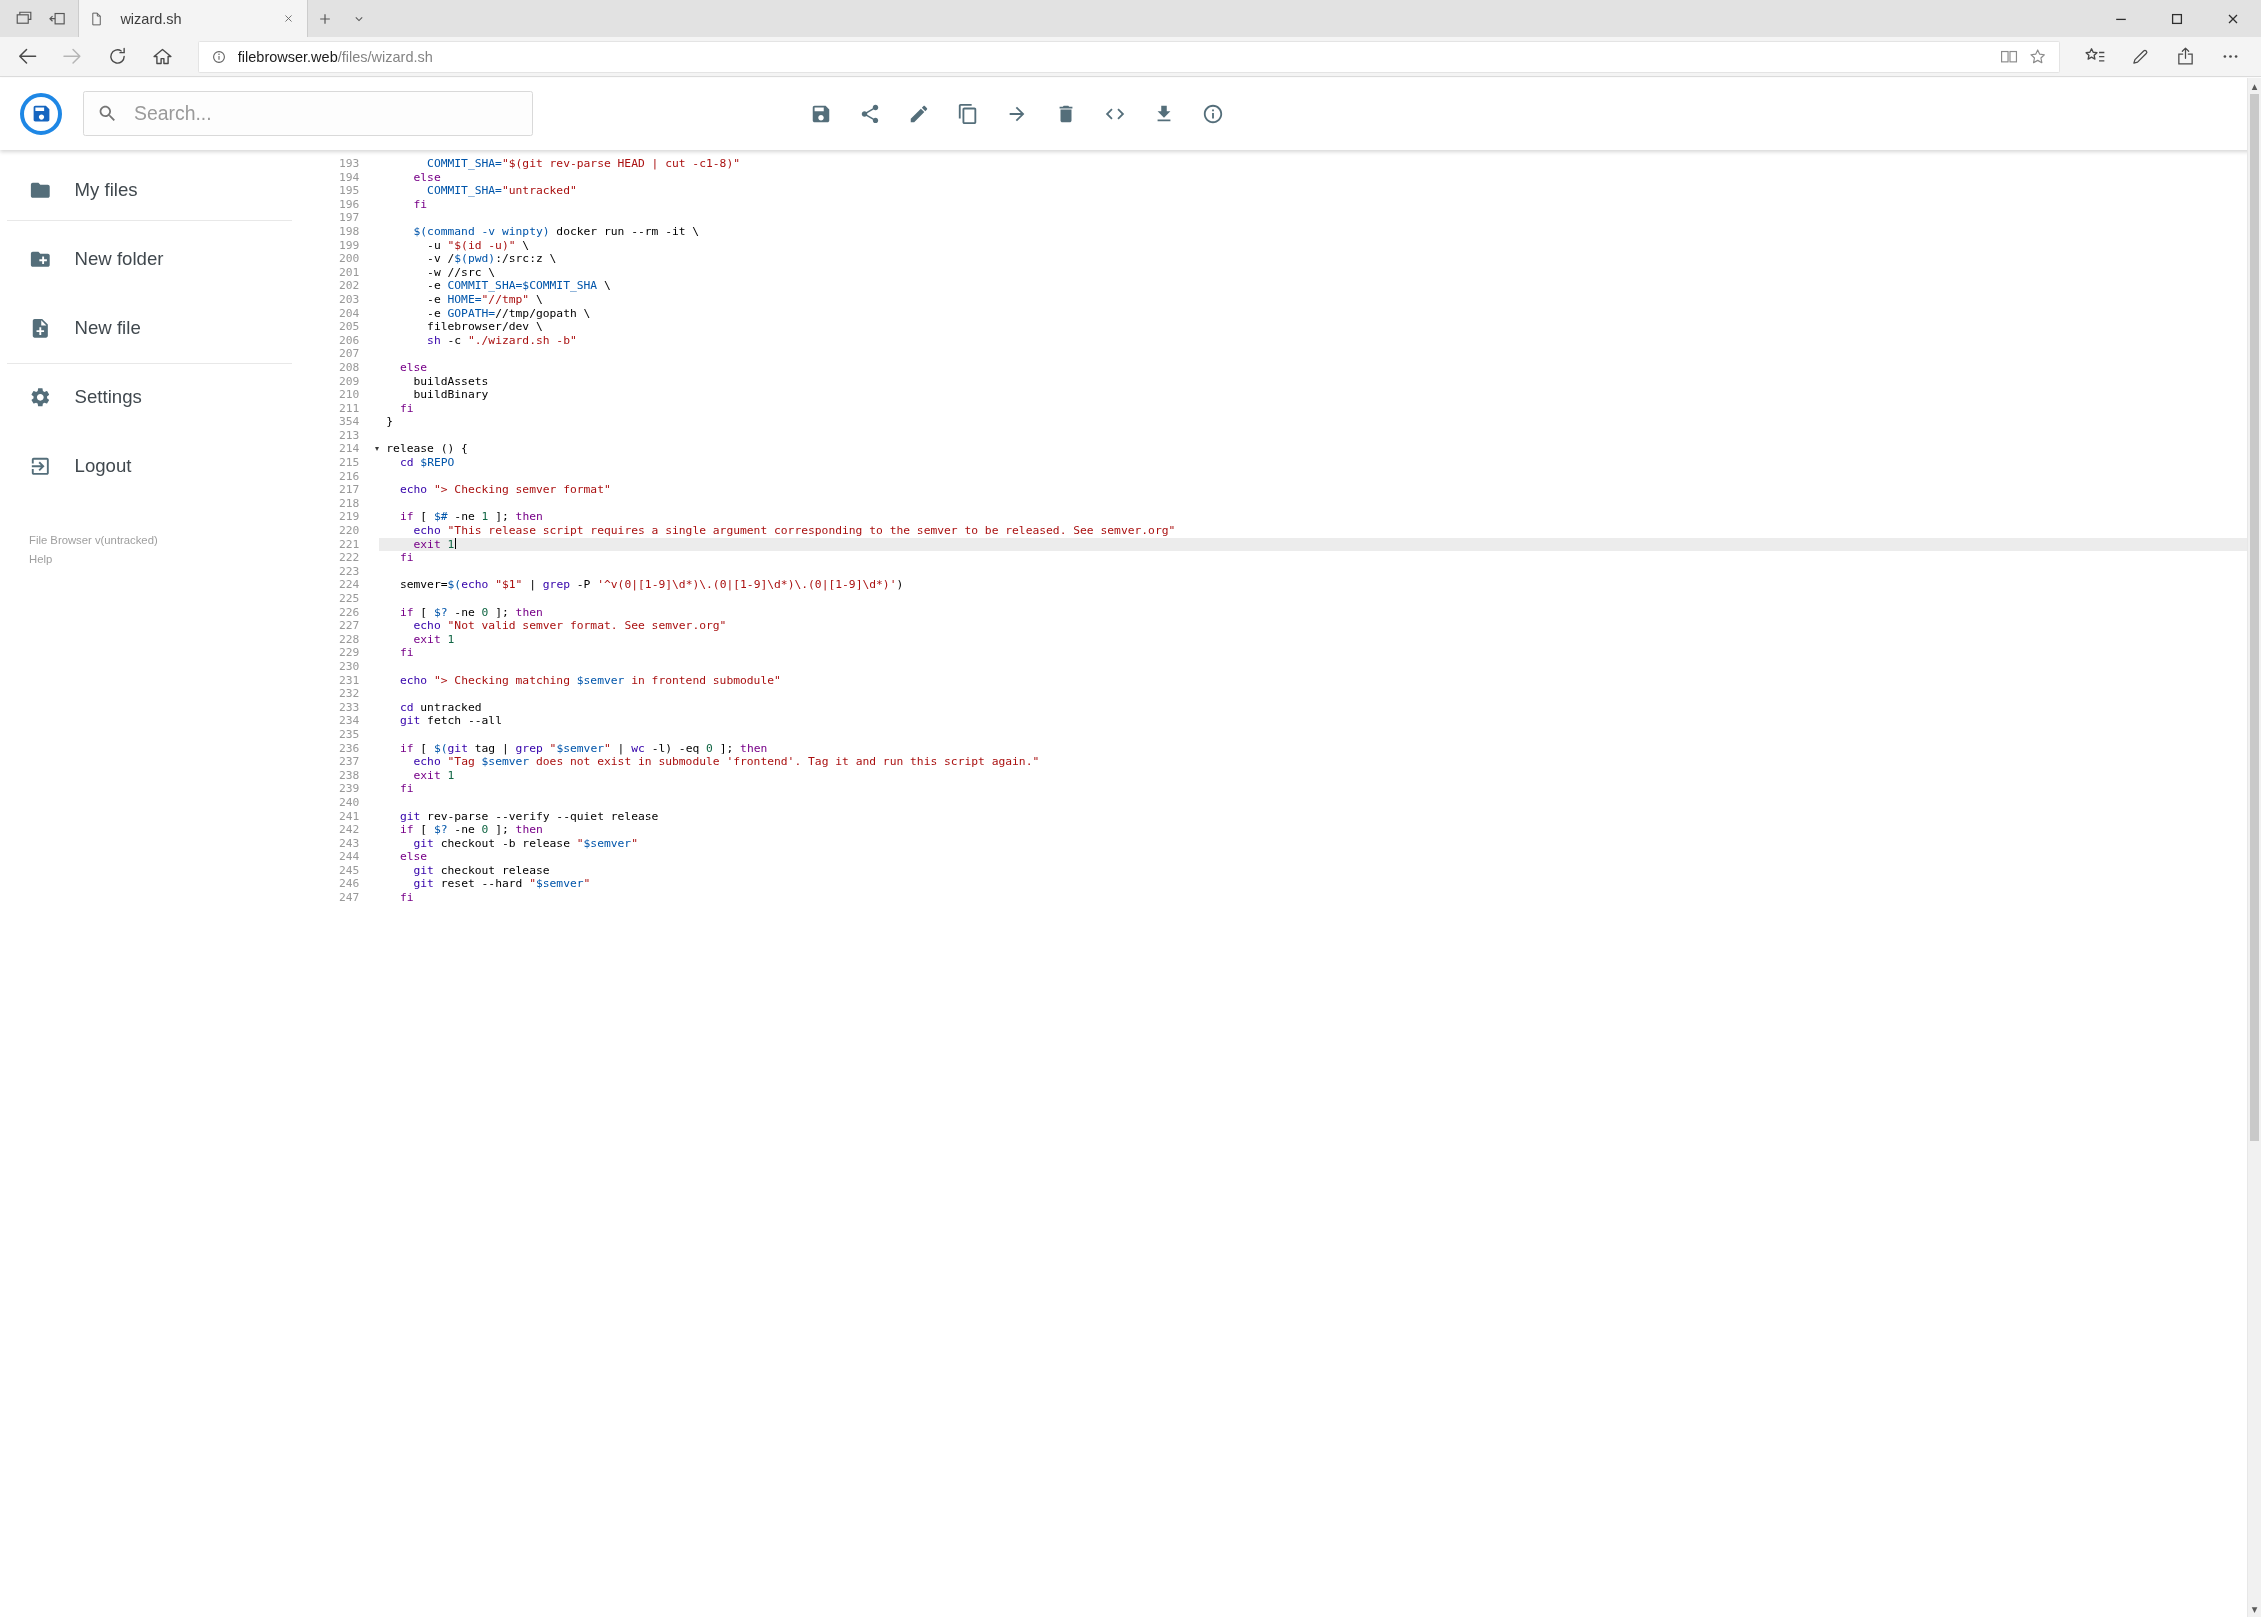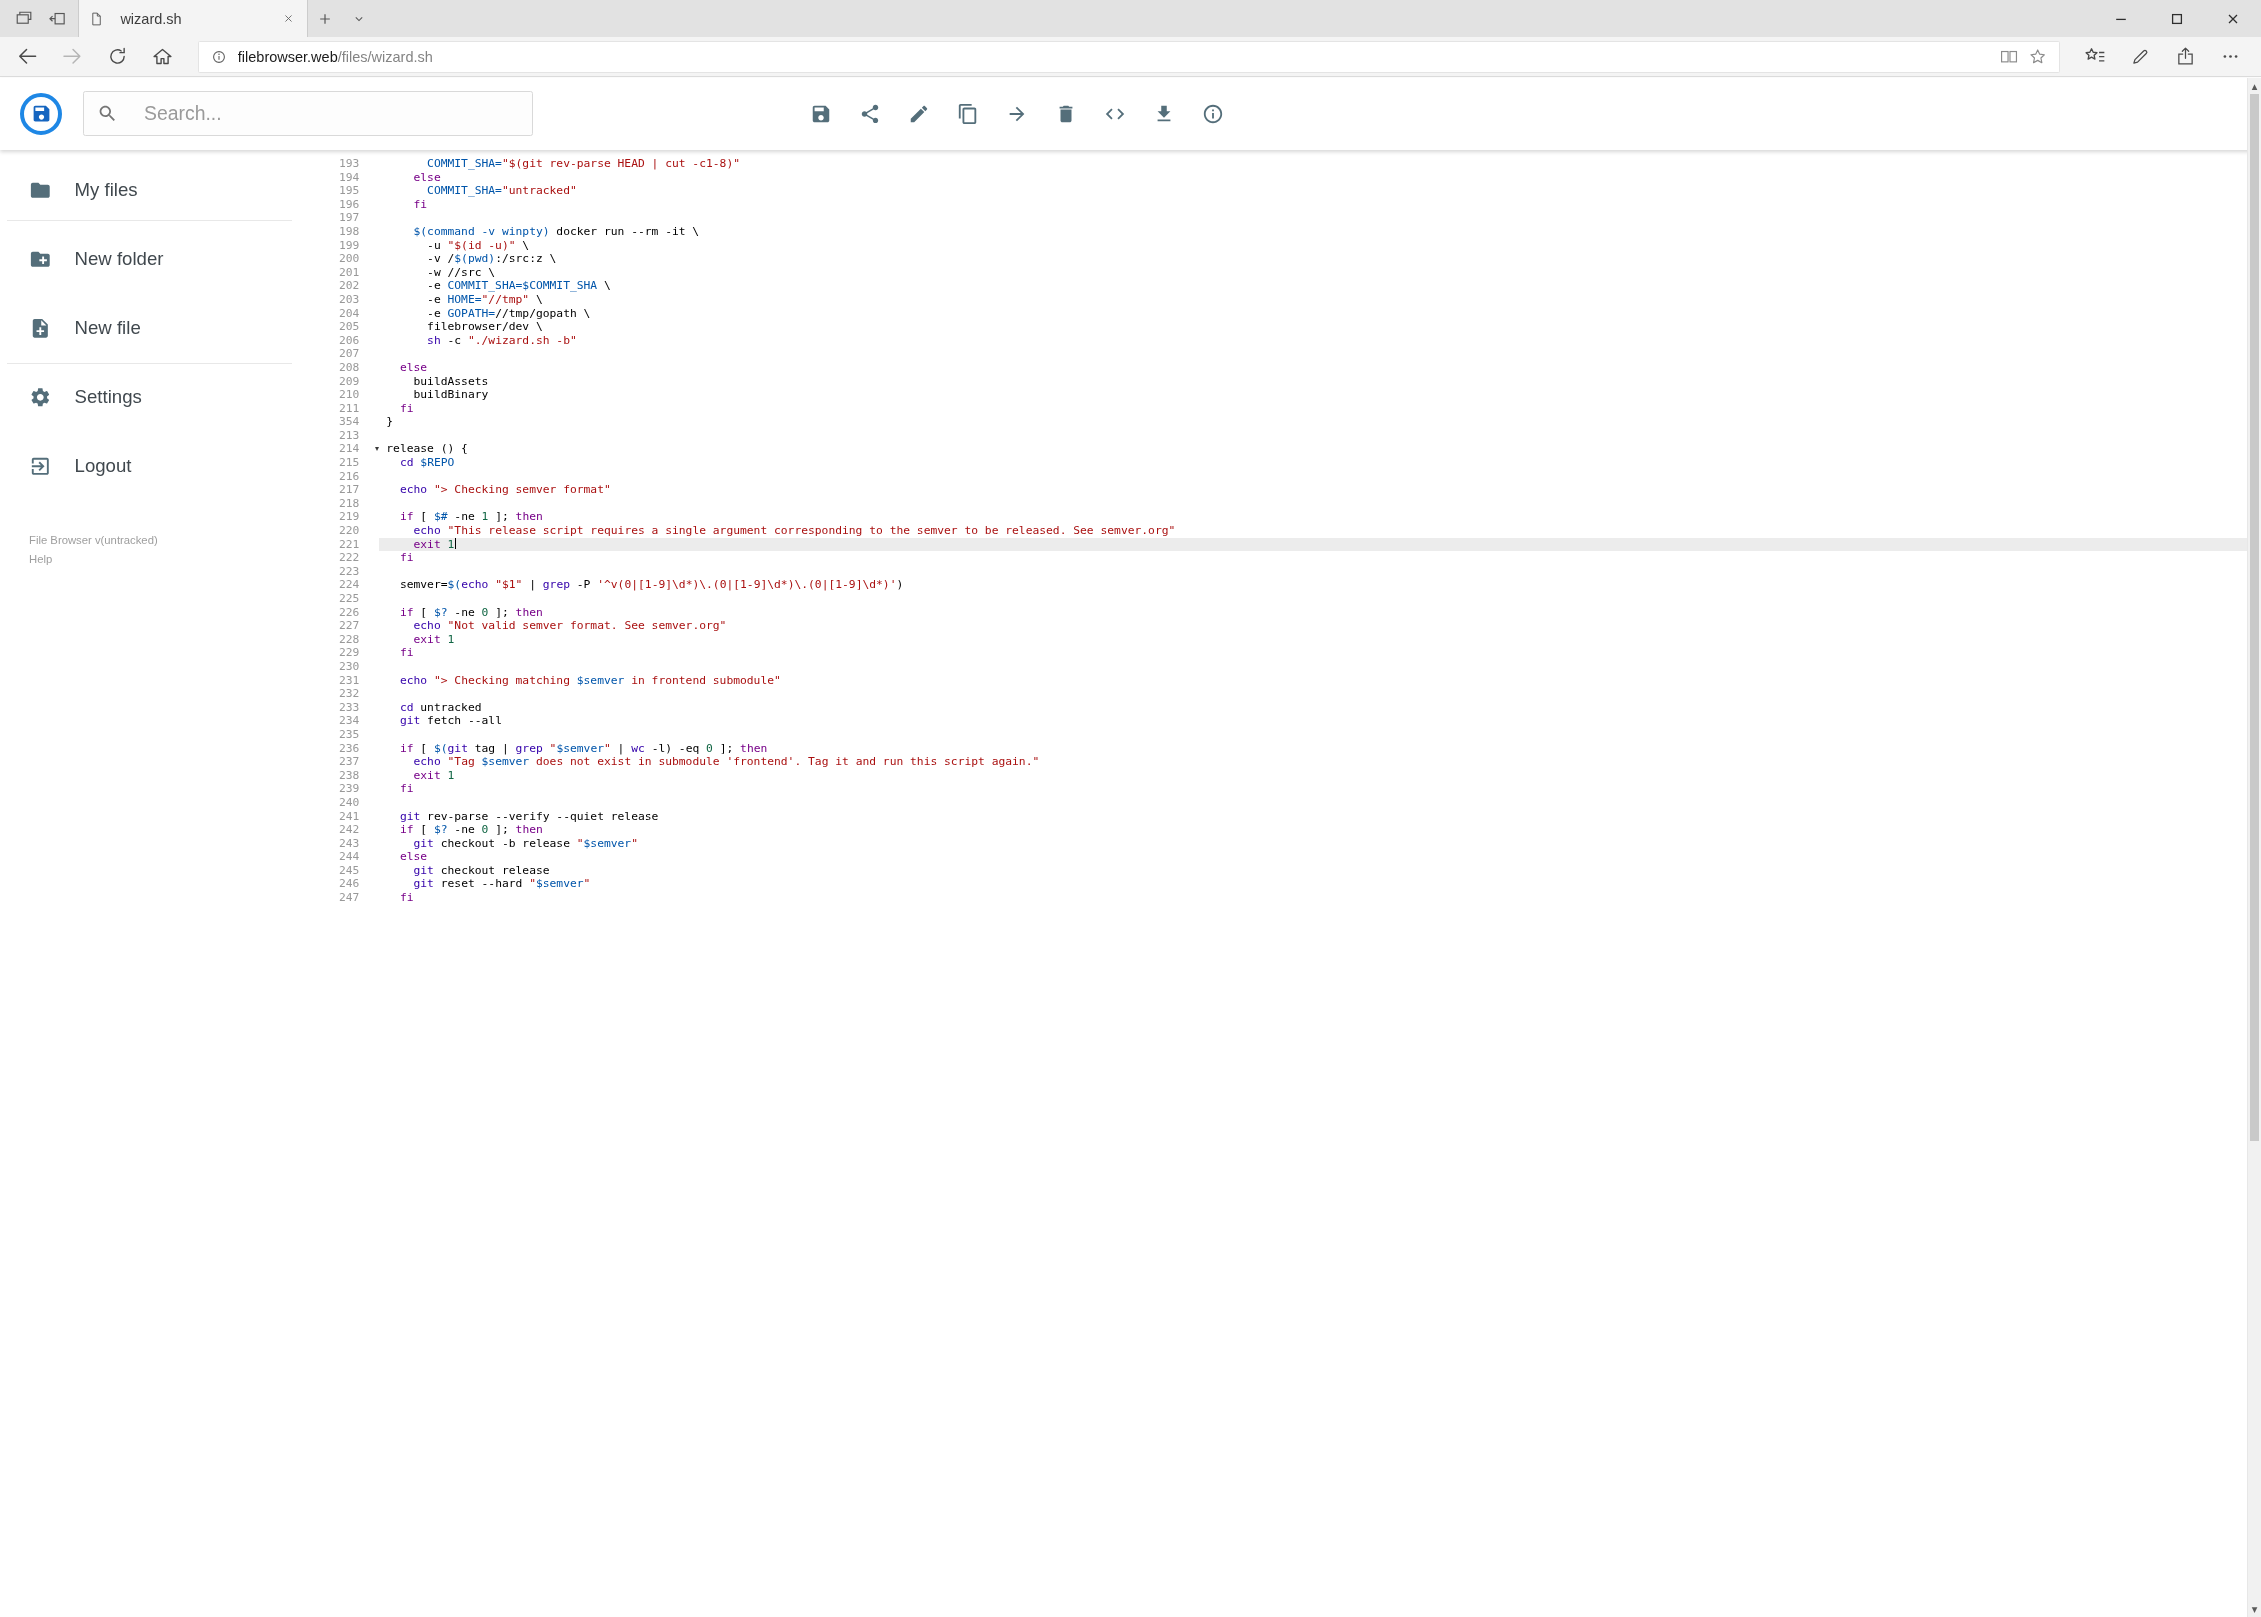--- a/index.html
+++ b/index.html
@@ -25,21 +25,21 @@
   .addr-field{flex:1;height:32px;background:#fff;border:0.8px solid #e4e4e4;border-radius:1.6px;margin:13px 13px;display:flex;align-items:center;padding:0 11.3px;gap:9.7px;min-width:0}
   .url{flex:1;font-size:14.5px;white-space:nowrap;overflow:hidden}
   .url .host{color:#1b1b1b}
   .url .path{color:#848484}
   .field-ic{color:#8b8b8b;flex:0 0 auto}
   .info-ic{color:#5f5f5f;flex:0 0 auto}
 
   
   .app-header{position:absolute;left:0;top:78px;width:100%;height:72px;background:#fff;box-shadow:0 1.6px 4px rgba(0,0,0,.16);z-index:10}
   .logo{position:absolute;left:20px;top:14.5px;width:42px;height:42px;border:4px solid #1e87e5;border-radius:50%;display:flex;align-items:center;justify-content:center;color:#1565c0;background:#fff}
-  .search{position:absolute;left:83px;top:13px;width:450px;height:45px;background:#fdfdfd;border:0.8px solid #d9d9d9;border-radius:2.4px;display:flex;align-items:center;padding:0 13px;gap:26px;color:#757575}
+  .search{position:absolute;left:83px;top:13px;width:450px;height:45px;background:#fdfdfd;border:0.8px solid #d9d9d9;border-radius:2.4px;display:flex;align-items:center;padding:0 13px;gap:16px;color:#757575}
   .search input{flex:1;border:none;outline:none;background:transparent;font-size:19.4px;font-family:inherit;color:#333;min-width:0}
   .search input::placeholder{color:#9a9a9a}
   .actions{position:absolute;left:803px;top:0;height:100%;display:flex;align-items:center;gap:13px}
   .act-btn{width:36px;height:36px;display:flex;align-items:center;justify-content:center;color:#546e7a}
 
   
   .sidebar{position:absolute;left:0;top:149px;width:339px;bottom:0;background:#fff}
   .side-item{position:absolute;left:0;width:100%;height:48px;display:flex;align-items:center;padding-left:29px;gap:23px;color:#546e7a;cursor:pointer}
   .silabel{font-size:18.6px;color:#40484e}
   .si-1{top:17px}.si-2{top:86px}.si-3{top:155px}.si-4{top:224px}.si-5{top:293px}

